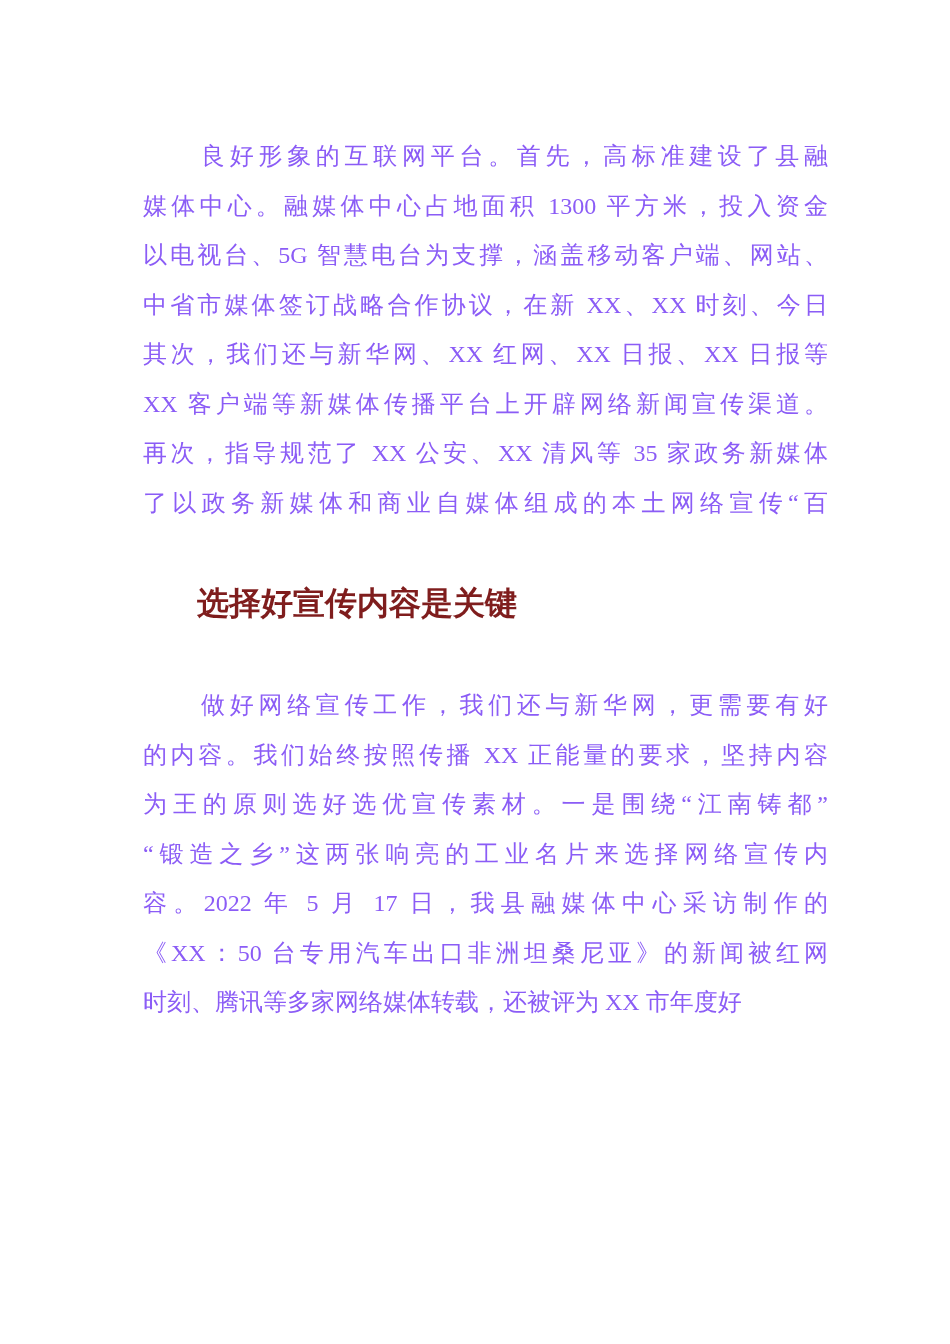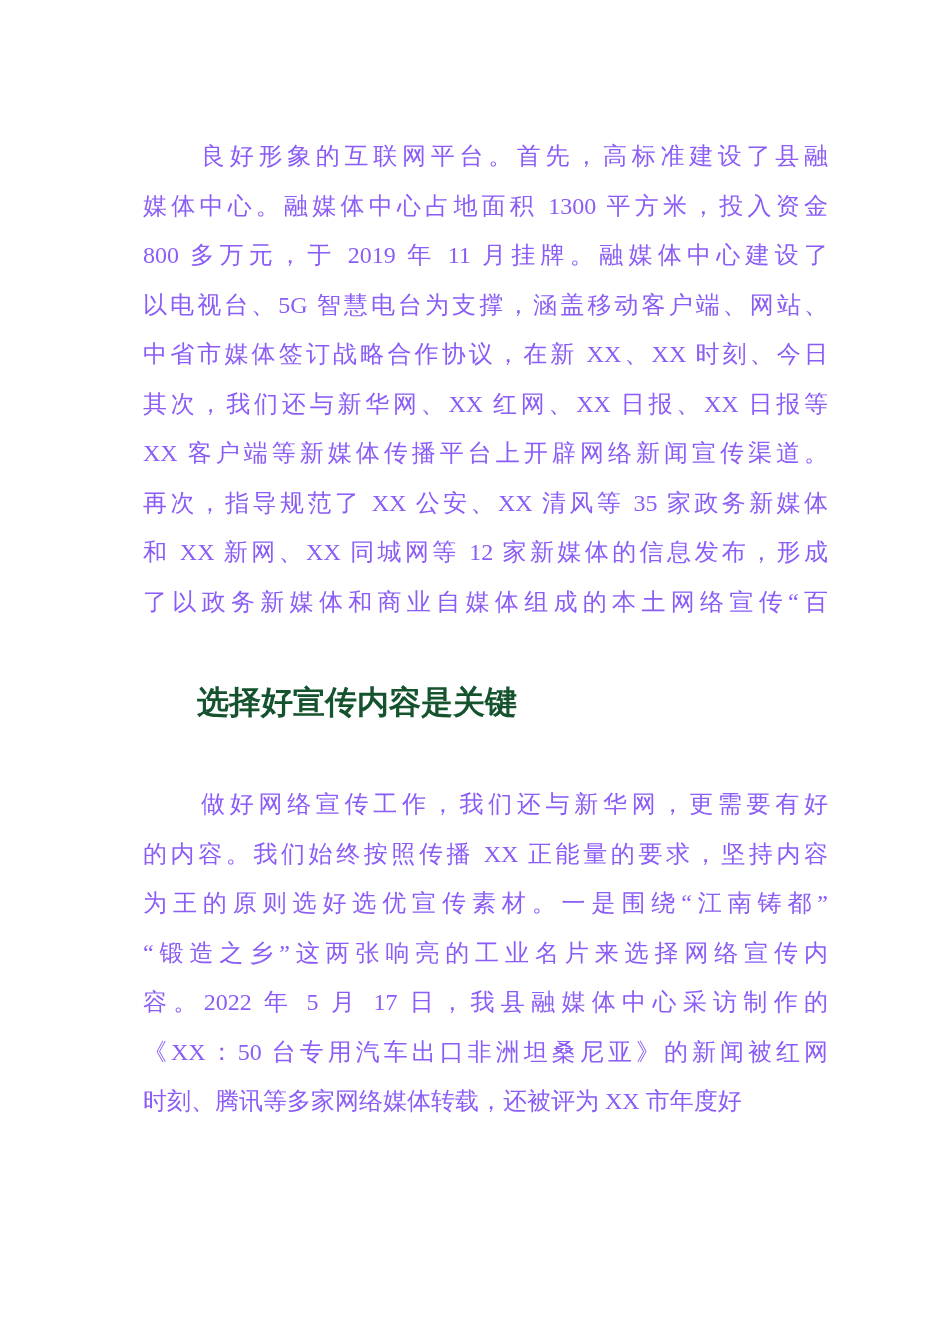--- a/index.html
+++ b/index.html
@@ -43,43 +43,41 @@
   .line.last-line {
     text-align-last: left;
   }
   .section-heading {
     font-family: "Liberation Sans", "DejaVu Sans", sans-serif;
     font-weight: 700;
     font-size: 32px;
     line-height: 42px;
     margin-top: 54px;
     padding-left: 54px;
-    color: #14532d;
+    color: #7f1d1d;
     white-space: nowrap;
   }
   .para-2 {
     margin-top: 57px;
   }
 </style>
 </head>
 <body>
 
 <div class="page">
   <div class="content">
 
     <div class="para para-1">
       <div class="line first-line">良好形象的互联网平台。首先，高标准建设了县融</div>
       <div class="line">媒体中心。融媒体中心占地面积 1300 平方米，投入资金</div>
-      <div class="line">800 多万元，于 2019 年 11 月挂牌。融媒体中心建设了</div>
       <div class="line">以电视台、5G 智慧电台为支撑，涵盖移动客户端、网站、</div>
       <div class="line">中省市媒体签订战略合作协议，在新 XX、XX 时刻、今日</div>
       <div class="line">其次，我们还与新华网、XX 红网、XX 日报、XX 日报等</div>
       <div class="line">XX 客户端等新媒体传播平台上开辟网络新闻宣传渠道。</div>
       <div class="line">再次，指导规范了 XX 公安、XX 清风等 35 家政务新媒体</div>
-      <div class="line">和 XX 新网、XX 同城网等 12 家新媒体的信息发布，形成</div>
       <div class="line">了以政务新媒体和商业自媒体组成的本土网络宣传“百</div>
     </div>
 
     <div class="section-heading">选择好宣传内容是关键</div>
 
     <div class="para para-2">
       <div class="line first-line">做好网络宣传工作，我们还与新华网，更需要有好</div>
       <div class="line">的内容。我们始终按照传播 XX 正能量的要求，坚持内容</div>
       <div class="line">为王的原则选好选优宣传素材。一是围绕“江南铸都”</div>
       <div class="line">“锻造之乡”这两张响亮的工业名片来选择网络宣传内</div>

